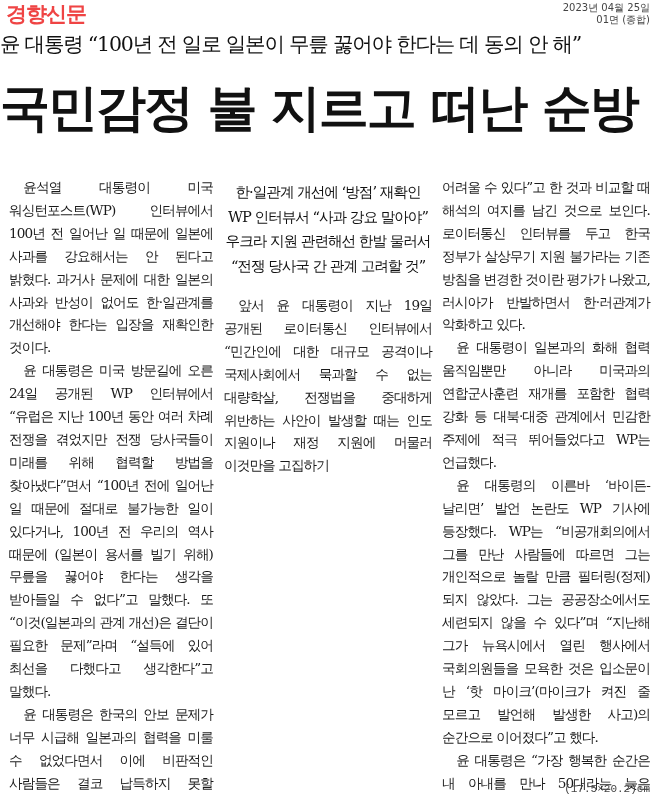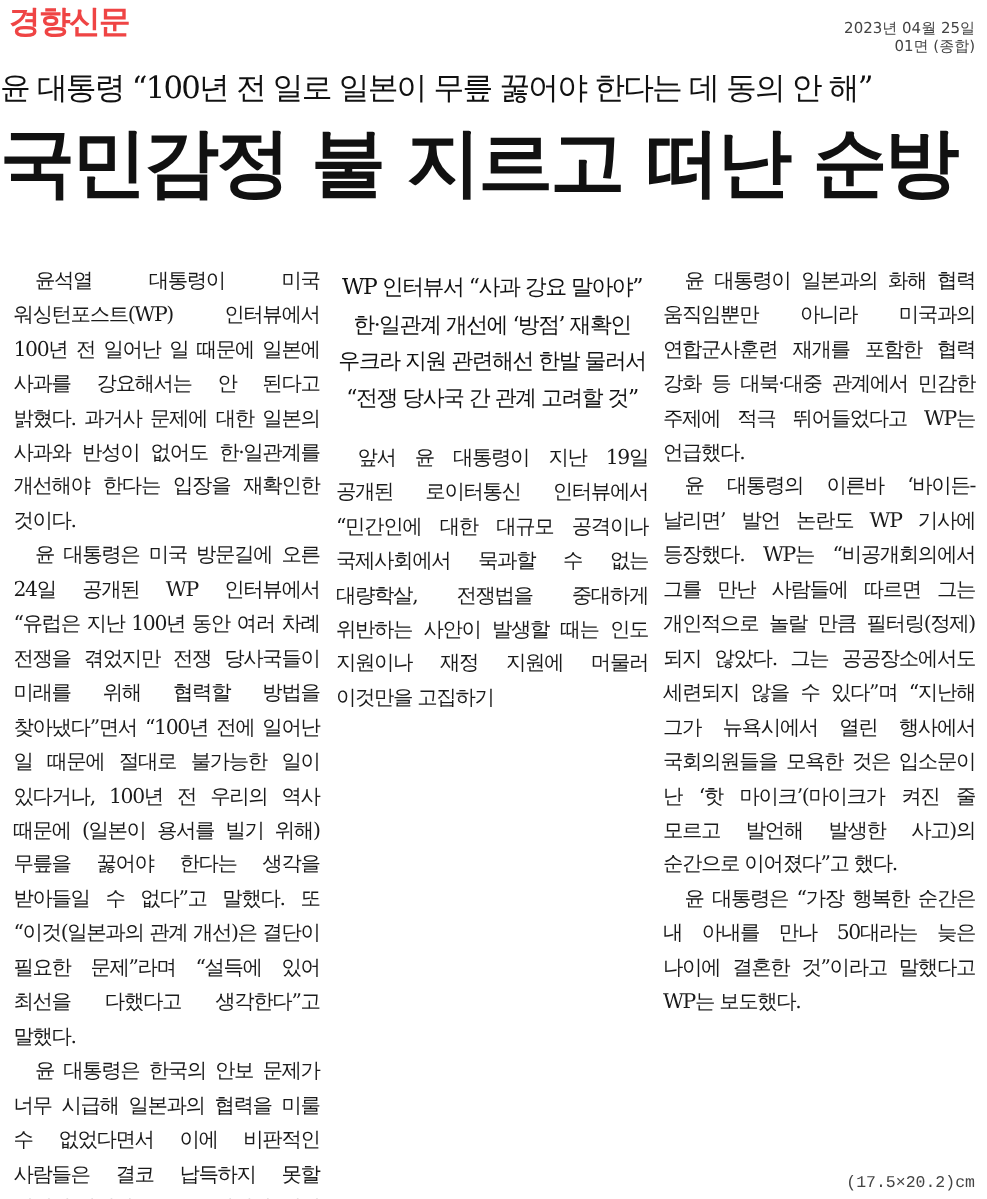--- a/index.html
+++ b/index.html
@@ -1,22 +1,22 @@
 <!DOCTYPE html>
 <html><head>
 <meta charset="utf-8">
 <style>
   html, body { margin: 0; padding: 0; background: #ffffff; }
   body { width: 658px; height: 799px; overflow: hidden; position: relative; color: #1a1a1a;
          font-family: "DejaVu Serif", "Liberation Serif", serif; }
   .masthead { position: absolute; left: 6px; top: 0px; font-family: "DejaVu Sans", "Liberation Sans", sans-serif;
               font-weight: bold; font-size: 21px; letter-spacing: -1px; color: #ef4444; }
-  .dateline { position: absolute; right: 8px; top: 14px; text-align: right;
+  .dateline { position: absolute; right: 8px; top: 2px; text-align: right;
               font-family: "DejaVu Sans", "Liberation Sans", sans-serif; font-size: 10px; line-height: 12px; color: #444; }
-  .subhead { position: absolute; left: 0; width: 574px; top: 44px; text-align: center;
+  .subhead { position: absolute; left: 0; width: 574px; top: 30px; text-align: center;
              font-family: "DejaVu Serif", "Liberation Serif", serif; font-size: 20.5px; letter-spacing: -1.2px; color: #111; white-space: nowrap; }
   .headline { position: absolute; left: 0; width: 606px; top: 78px; text-align: center;
               font-family: "DejaVu Sans", "Liberation Sans", sans-serif; font-weight: bold; font-size: 50px;
               letter-spacing: -2px; color: #111; white-space: nowrap; line-height: 60px; }
   .col { position: absolute; top: 176px; font-size: 13.6px; line-height: 22.9px; letter-spacing: -0.9px;
          text-align: justify; word-break: keep-all; }
   .col p { margin: 0; text-indent: 1.05em; }
   .col p.cont { text-indent: 0; }
   #col1 { left: 9px; width: 204px; }
   #col2 { left: 224px; width: 208px; }
@@ -41,28 +41,29 @@
 
 <div id="col1" class="col">
   <p>윤석열 대통령이 미국 워싱턴포스트(WP) 인터뷰에서 100년 전 일어난 일 때문에 일본에 사과를 강요해서는 안 된다고 밝혔다. 과거사 문제에 대한 일본의 사과와 반성이 없어도 한·일관계를 개선해야 한다는 입장을 재확인한 것이다.</p>
   <p>윤 대통령은 미국 방문길에 오른 24일 공개된 WP 인터뷰에서 “유럽은 지난 100년 동안 여러 차례 전쟁을 겪었지만 전쟁 당사국들이 미래를 위해 협력할 방법을 찾아냈다”면서 “100년 전에 일어난 일 때문에 절대로 불가능한 일이 있다거나, 100년 전 우리의 역사 때문에 (일본이 용서를 빌기 위해) 무릎을 꿇어야 한다는 생각을 받아들일 수 없다”고 말했다. 또 “이것(일본과의 관계 개선)은 결단이 필요한 문제”라며 “설득에 있어 최선을 다했다고 생각한다”고 말했다.</p>
   <p>윤 대통령은 한국의 안보 문제가 너무 시급해 일본과의 협력을 미룰 수 없었다면서 이에 비판적인 사람들은 결코 납득하지 못할 것이라 밝혔다고 WP는 전했다. 앞서 정부는 지난달 8일 행정안전부 산하 일제강제동원피해자지원재단을 통해 강제동원(징용) 피해자들에게 판결금 및 지연이자를 지급하는 제3자 변제 방안을 발표했다. 일본 피고기업들은 재원 마련에 참여하지 않는다. 이 때문에 일본에 면죄부를 주는 ‘셀프배상’안이란 비판이 제기됐다.</p>
 
 </div>
 
 <div id="col2" class="col">
   <div class="sidebox">
+    <div>한·일관계 개선에 ‘방점’ 재확인</div>
     <div>WP 인터뷰서 “사과 강요 말아야”</div>
-    <div>한·일관계 개선에 ‘방점’ 재확인</div>
     <div>우크라 지원 관련해선 한발 물러서</div>
     <div>“전쟁 당사국 간 관계 고려할 것”</div>
   </div>
   <p>앞서 윤 대통령이 지난 19일 공개된 로이터통신 인터뷰에서 “민간인에 대한 대규모 공격이나 국제사회에서 묵과할 수 없는 대량학살, 전쟁법을 중대하게 위반하는 사안이 발생할 때는 인도 지원이나 재정 지원에 머물러 이것만을 고집하기</p>
 </div>
 
 <div id="col3" class="col">
+  <p class="cont">어려울 수 있다”고 한 것과 비교할 때 해석의 여지를 남긴 것으로 보인다. 로이터통신 인터뷰를 두고 한국 정부가 살상무기 지원 불가라는 기존 방침을 변경한 것이란 평가가 나왔고, 러시아가 반발하면서 한·러관계가 악화하고 있다.</p>
   <p>윤 대통령이 일본과의 화해 협력 움직임뿐만 아니라 미국과의 연합군사훈련 재개를 포함한 협력 강화 등 대북·대중 관계에서 민감한 주제에 적극 뛰어들었다고 WP는 언급했다.</p>
   <p>윤 대통령의 이른바 ‘바이든-날리면’ 발언 논란도 WP 기사에 등장했다. WP는 “비공개회의에서 그를 만난 사람들에 따르면 그는 개인적으로 놀랄 만큼 필터링(정제)되지 않았다. 그는 공공장소에서도 세련되지 않을 수 있다”며 “지난해 그가 뉴욕시에서 열린 행사에서 국회의원들을 모욕한 것은 입소문이 난 ‘핫 마이크’(마이크가 켜진 줄 모르고 발언해 발생한 사고)의 순간으로 이어졌다”고 했다.</p>
   <p>윤 대통령은 “가장 행복한 순간은 내 아내를 만나 50대라는 늦은 나이에 결혼한 것”이라고 말했다고 WP는 보도했다.</p>
 
 </div>
 
 <div class="size-note">(17.5×20.2)cm</div>
 
 </body></html>

